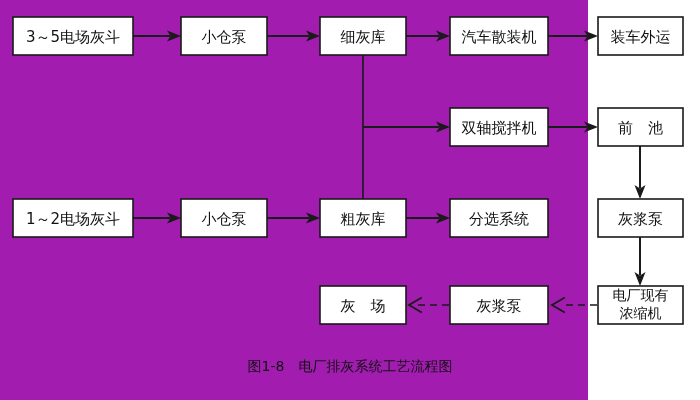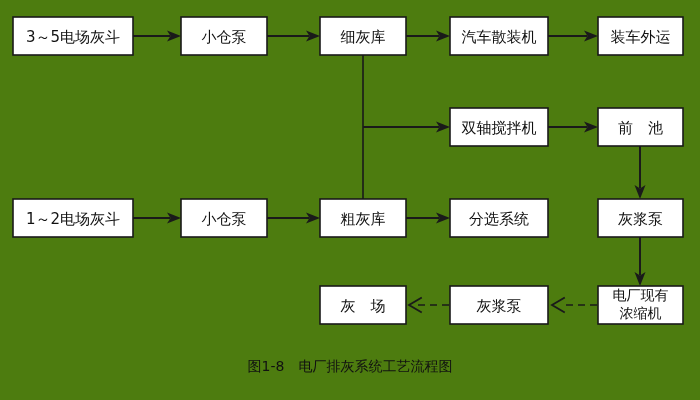--- a/index.html
+++ b/index.html
@@ -9,23 +9,23 @@
     background: #ffffff;
   }
   body {
     width: 700px;
     height: 400px;
     overflow: hidden;
     font-family: "DejaVu Sans", "Liberation Sans", sans-serif;
   }
   #figure-root {
     position: relative;
-    width: 700px;
+    width: 588px;
     height: 400px;
-    background: #4d7c0f;
+    background: #a21caf;
   }
   svg#flow-svg {
     position: absolute;
     left: 0;
     top: 0;
     width: 700px;
     height: 400px;
   }
   .node-rect {
     fill: #ffffff;

